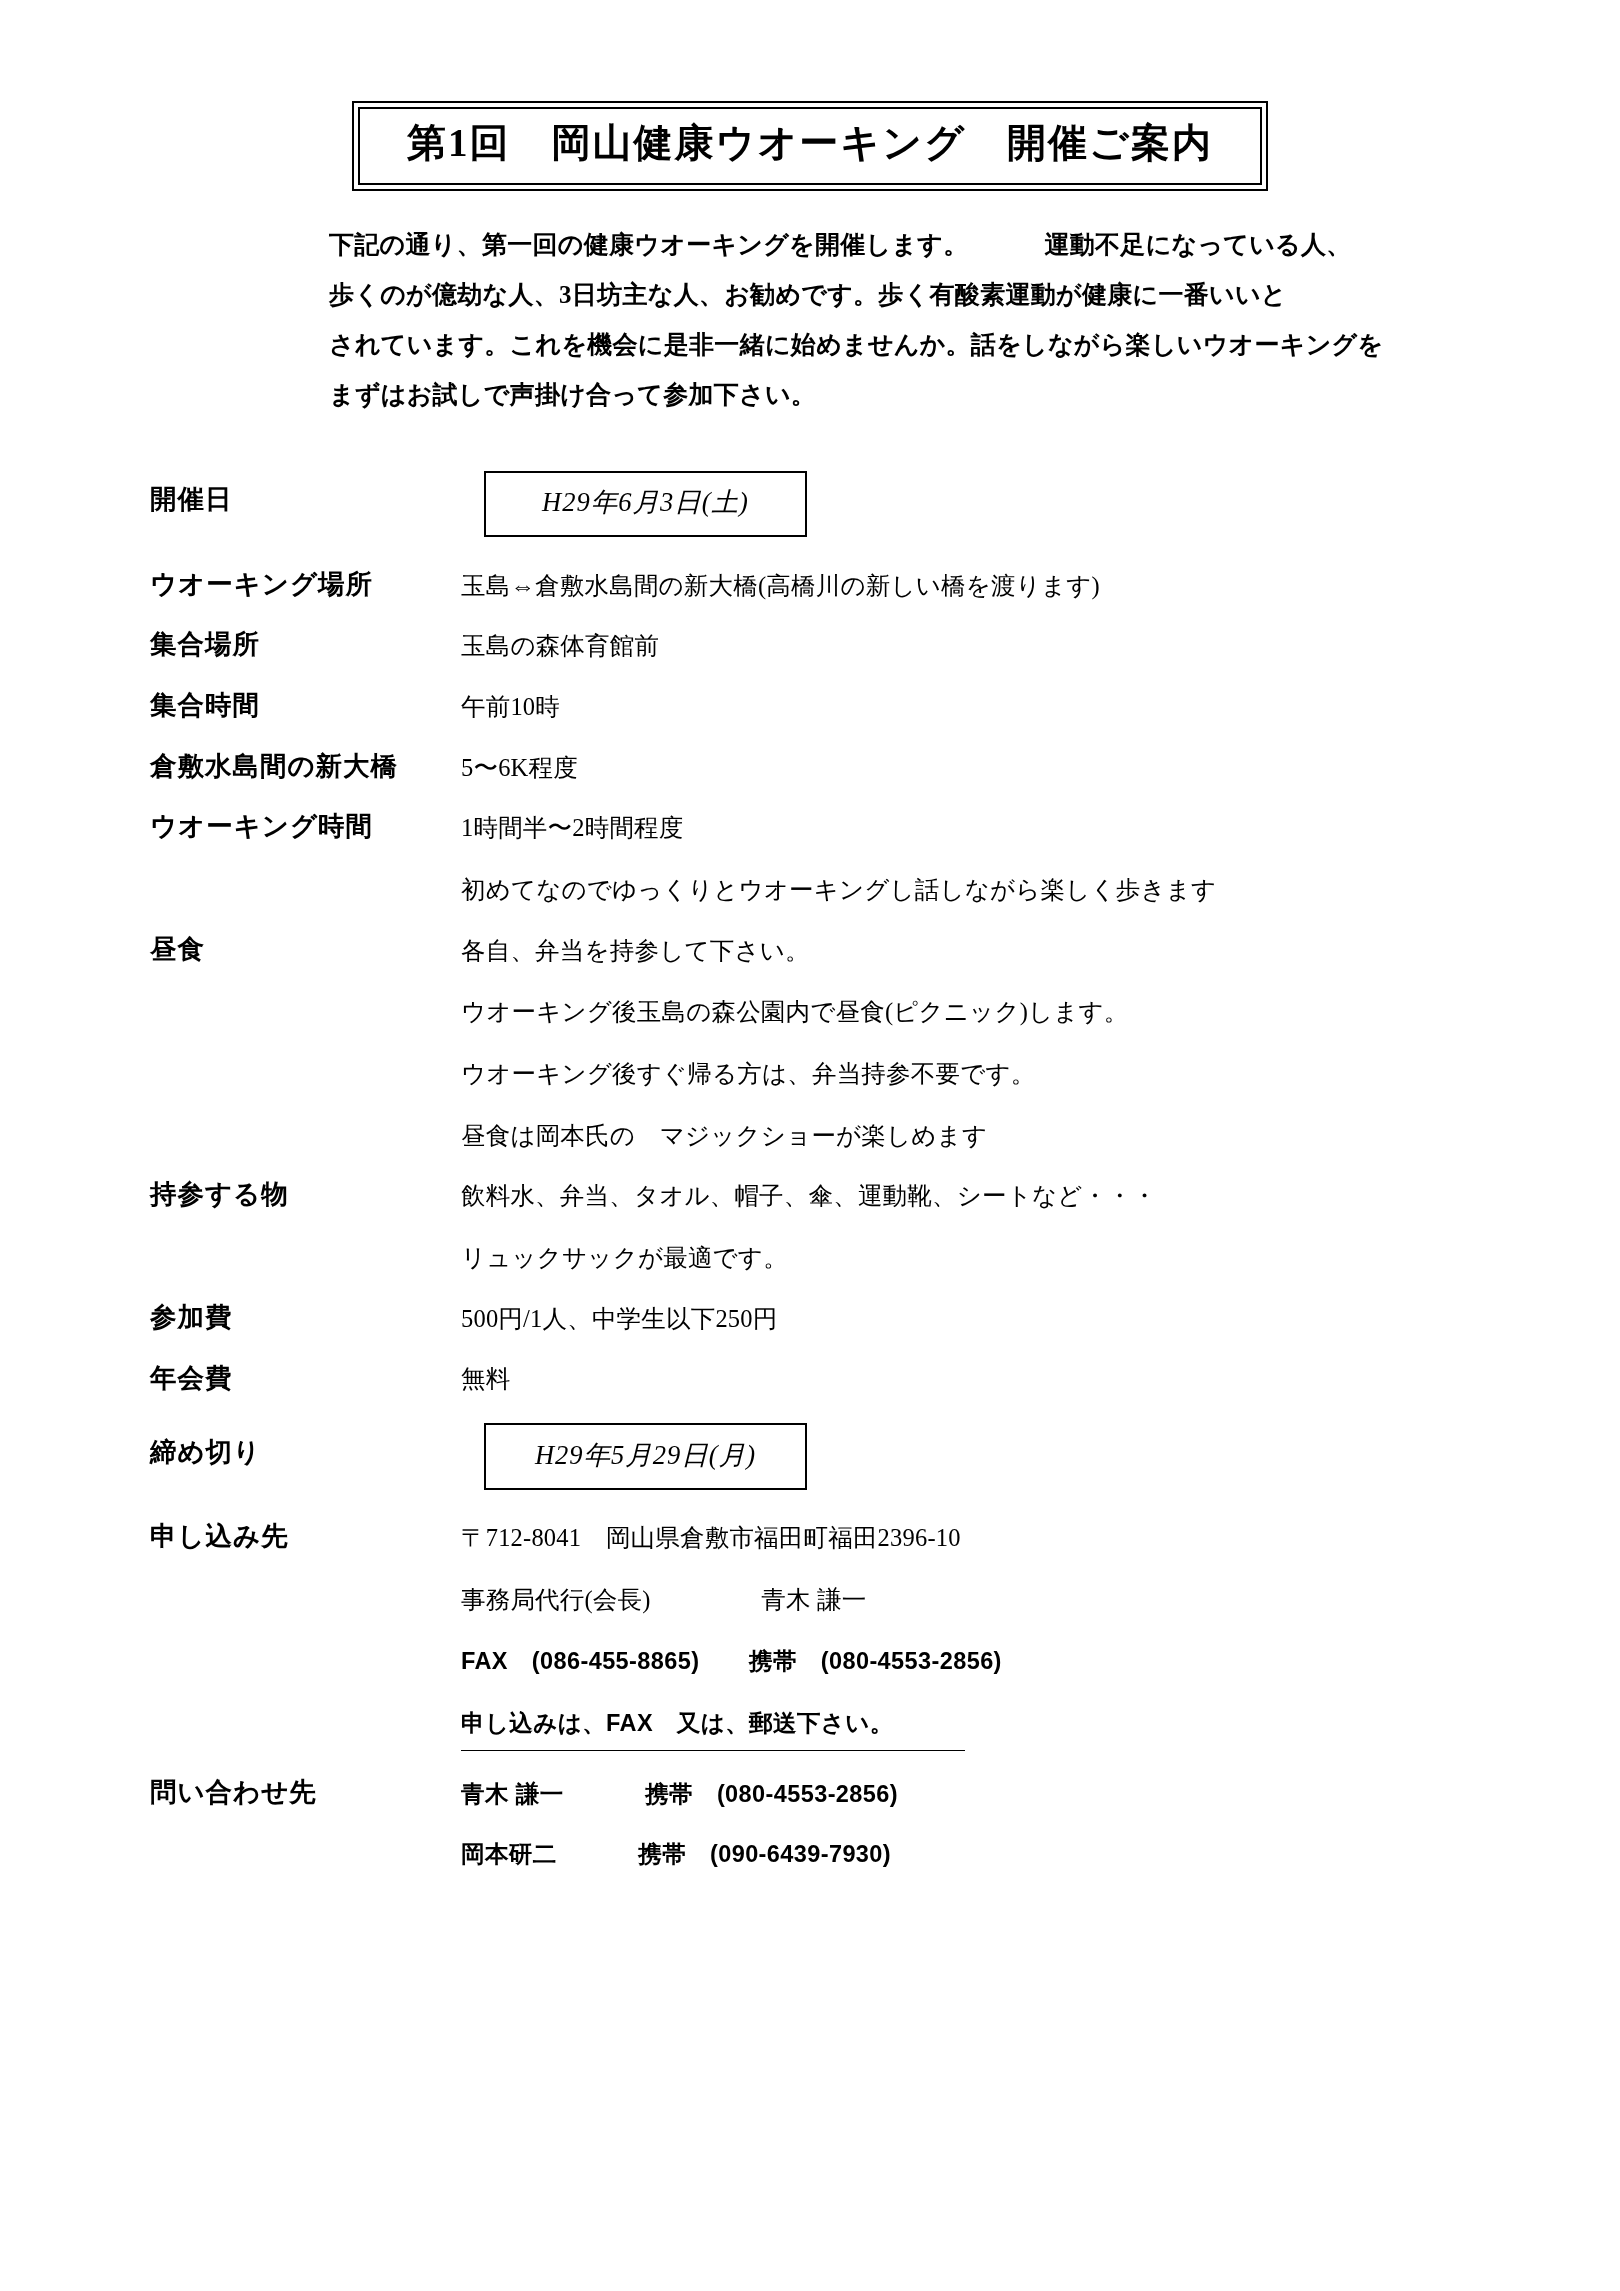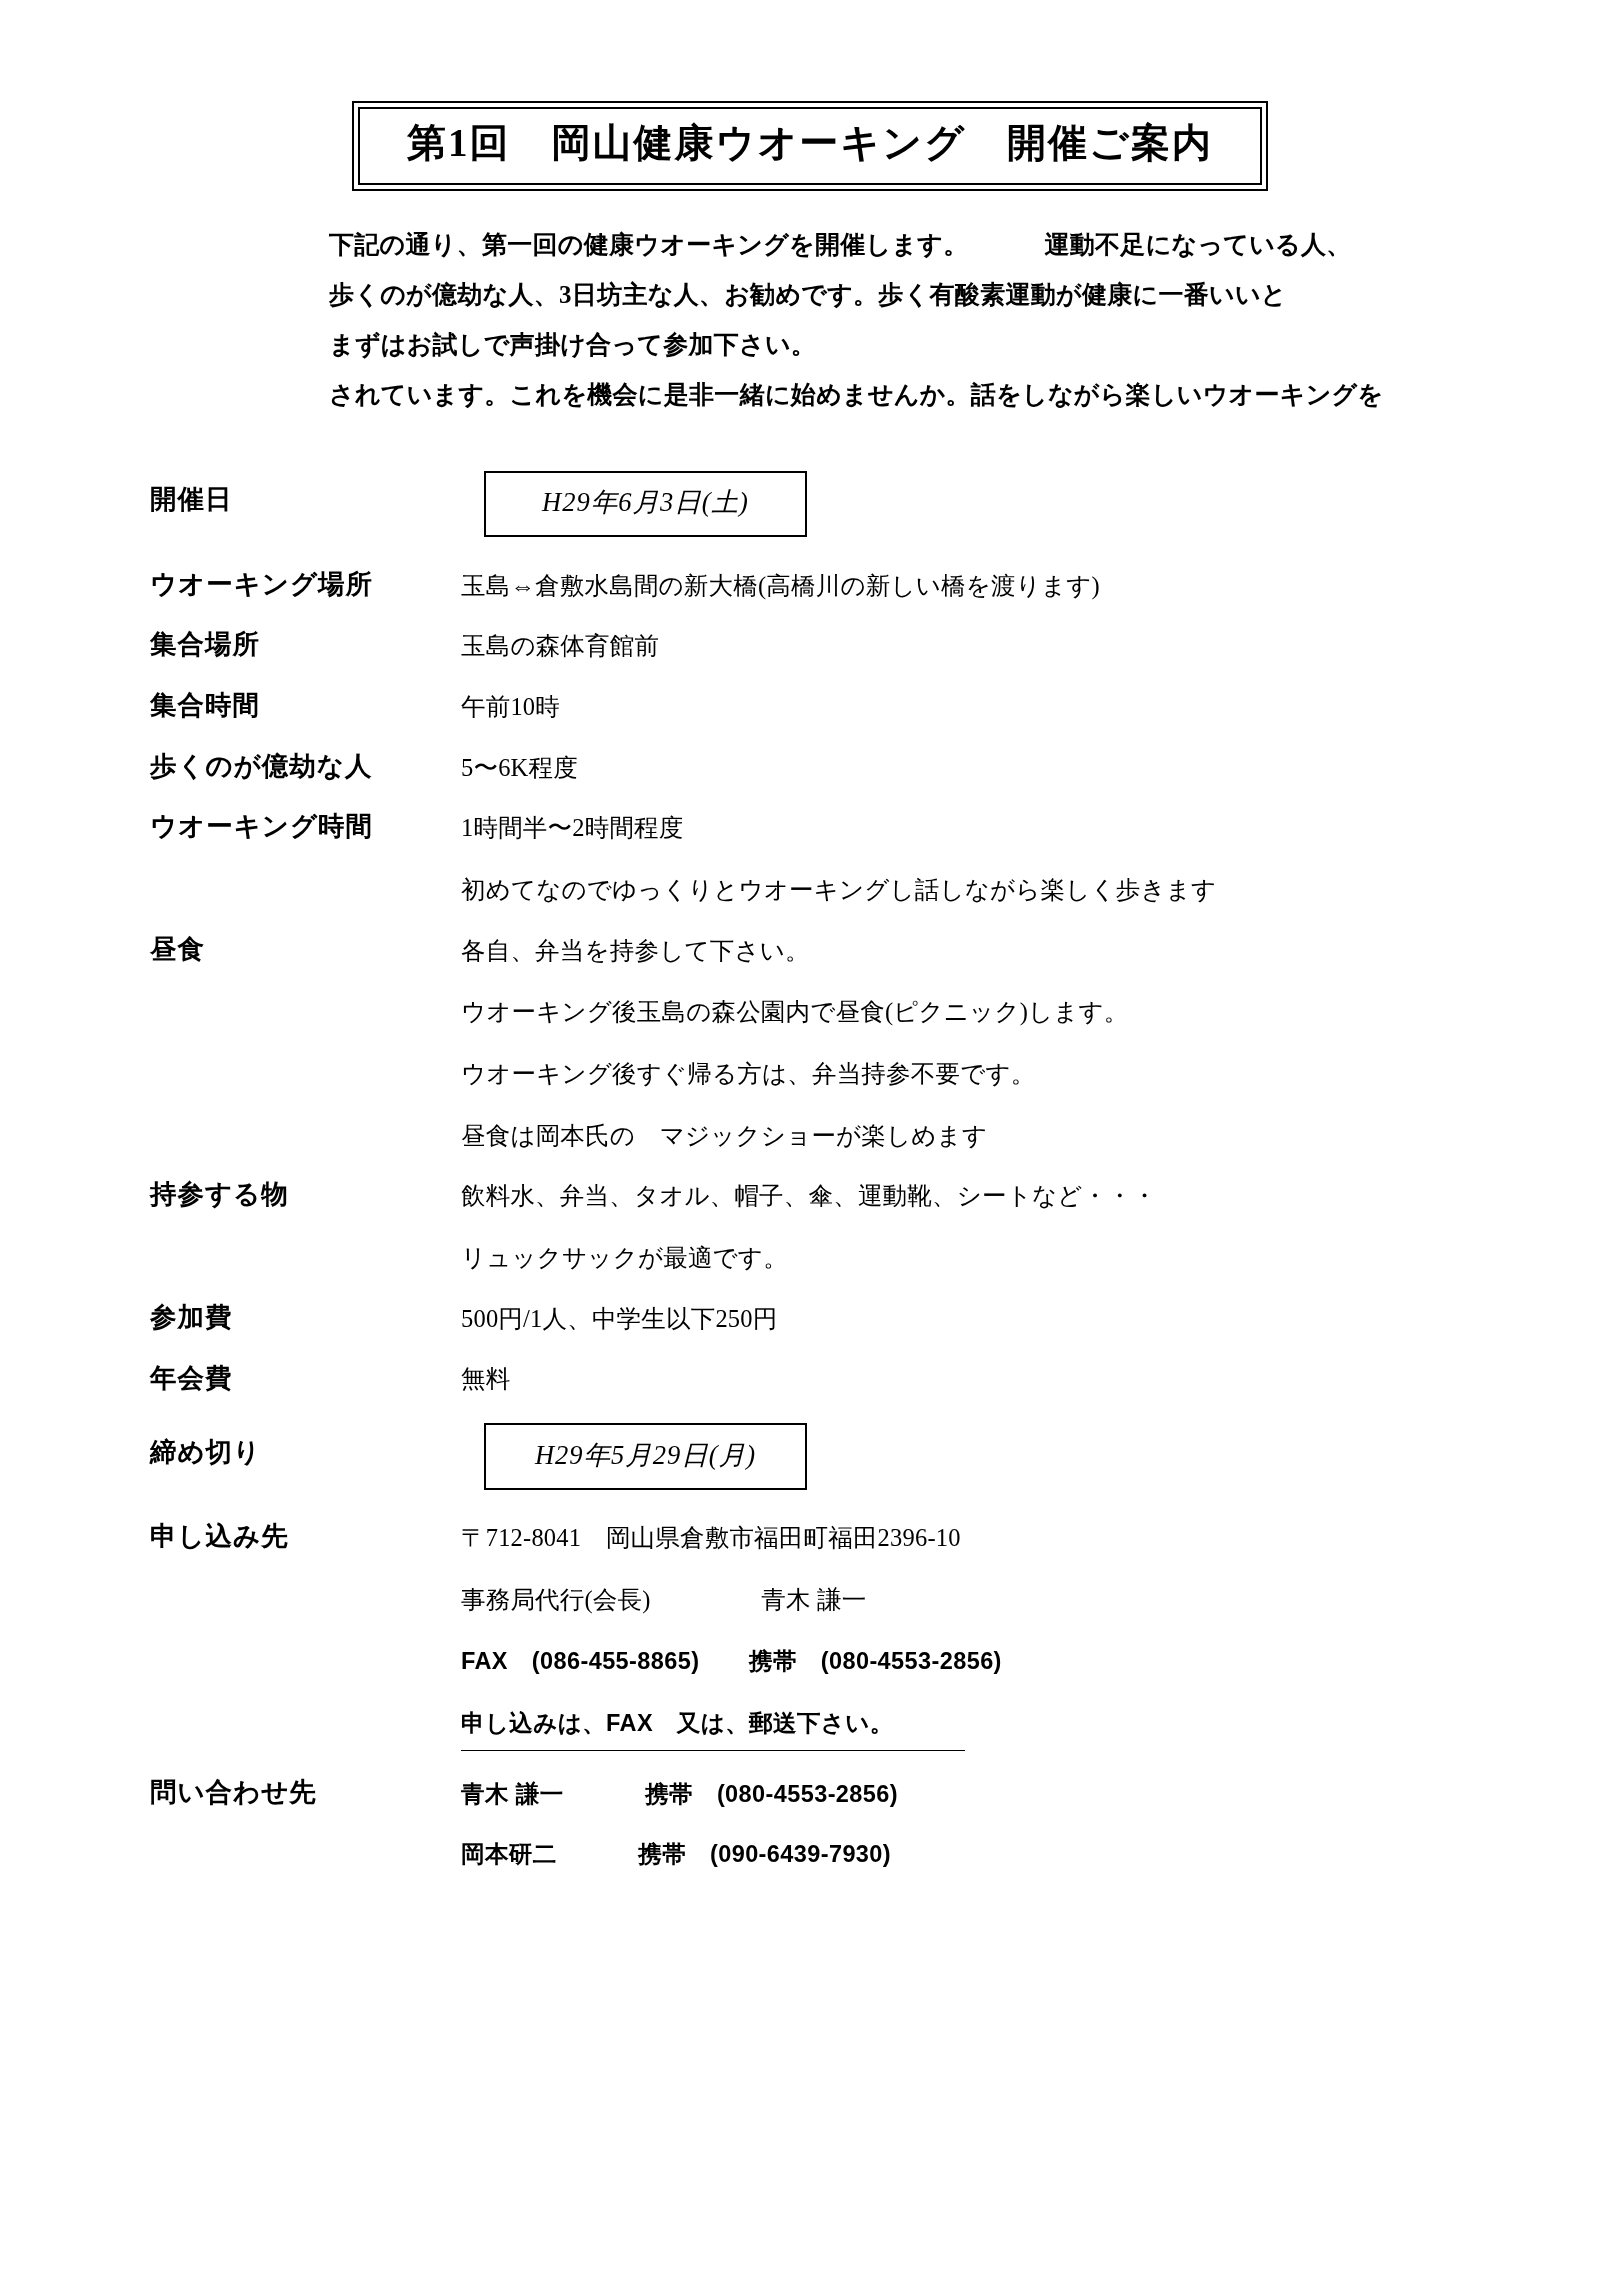--- a/index.html
+++ b/index.html
@@ -131,22 +131,22 @@
     <div class="title-outer">
       <div class="title-inner">
         <div class="title-text">第1回　岡山健康ウオーキング　開催ご案内</div>
       </div>
     </div>
   </div>
 
   <div class="intro">
     <div>下記の通り、第一回の健康ウオーキングを開催します。　　　運動不足になっている人、</div>
     <div>歩くのが億劫な人、3日坊主な人、お勧めです。歩く有酸素運動が健康に一番いいと</div>
+    <div>されています。これを機会に是非一緒に始めませんか。話をしながら楽しいウオーキングを</div>
     <div>まずはお試しで声掛け合って参加下さい。</div>
-    <div>されています。これを機会に是非一緒に始めませんか。話をしながら楽しいウオーキングを</div>
   </div>
 
   <div class="rows">
 
 
     <div class="row boxed-row">
       <div class="label">開催日</div>
       <div class="value">
         <span class="boxed-value">H29年6月3日(土)</span>
       </div>
@@ -161,21 +161,21 @@
       <div class="label">集合場所</div>
       <div class="value">玉島の森体育館前</div>
     </div>
 
     <div class="row">
       <div class="label">集合時間</div>
       <div class="value">午前10時</div>
     </div>
 
     <div class="row">
-      <div class="label">歩くのが億劫な人</div>
+      <div class="label">倉敷水島間の新大橋</div>
       <div class="value">5〜6K程度</div>
     </div>
 
     <div class="row">
       <div class="label">ウオーキング時間</div>
       <div class="value">
         <div>1時間半〜2時間程度</div>
         <div class="subline">初めてなのでゆっくりとウオーキングし話しながら楽しく歩きます</div>
       </div>
     </div>

